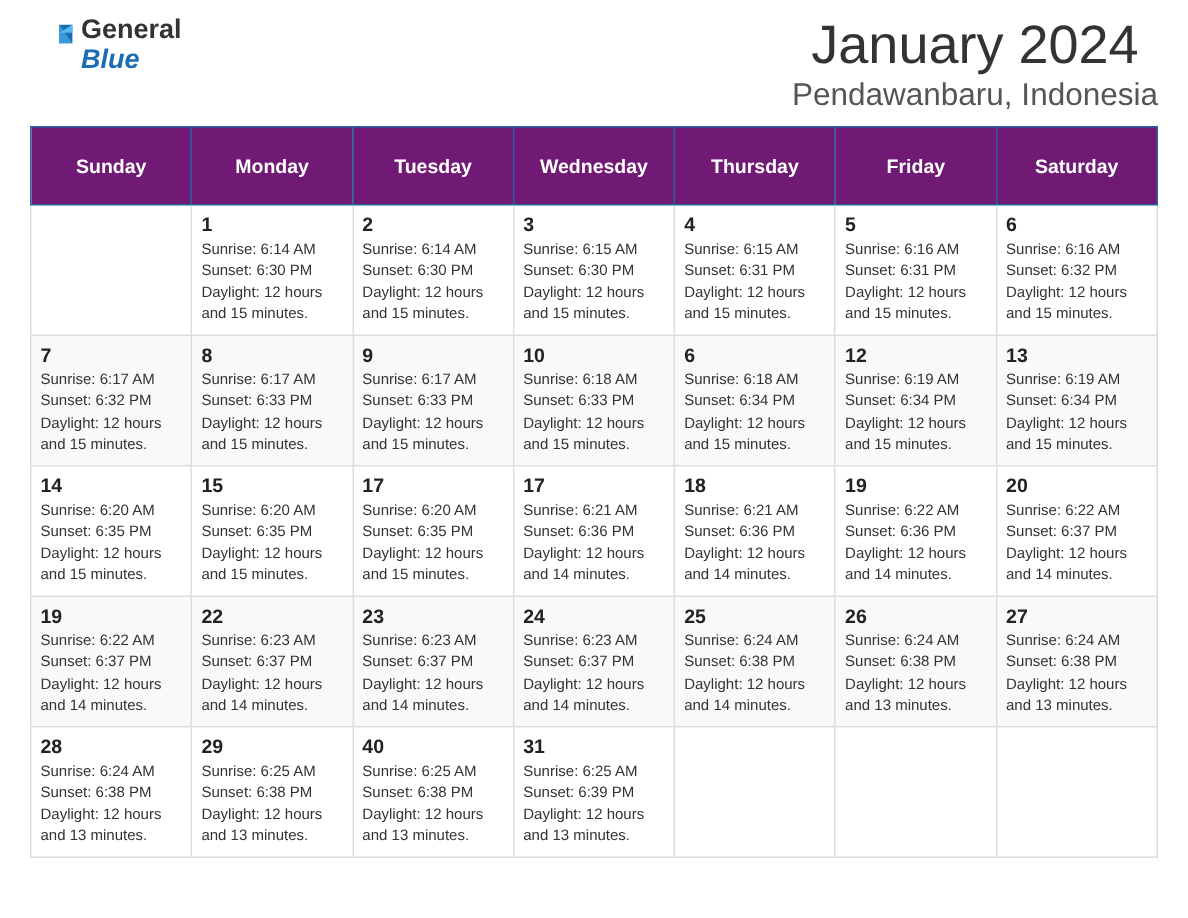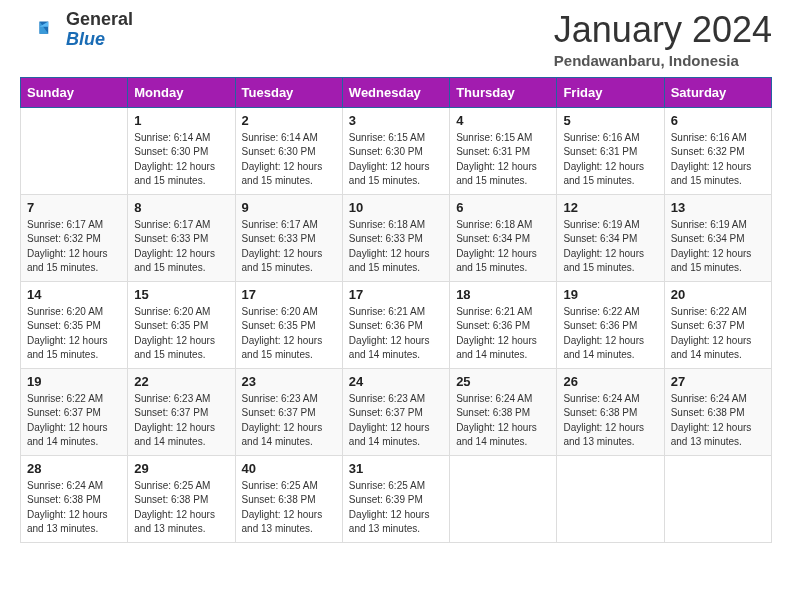--- a/index.html
+++ b/index.html
@@ -11,62 +11,61 @@
       padding: 10px 20px 20px 20px;
     }
     .header {
       display: flex;
       justify-content: space-between;
       align-items: flex-start;
       margin-bottom: 8px;
     }
     .logo {
       display: flex;
-      align-items: flex-end;
-      gap: 16px;
+      align-items: center;
+      gap: 4px;
     }
     .logo-text {
       font-size: 18px;
       font-weight: bold;
       line-height: 1.1;
     }
     .logo-general { color: #333; }
     .logo-blue { color: #1a6cb5; font-style: italic; }
     .logo-icon {
       width: 28px;
       height: 28px;
       margin-left: 2px;
     }
     .title-block {
-      text-align: left;
+      text-align: center;
     }
     .month-title {
       font-size: 36px;
       font-weight: 300;
       color: #333;
       line-height: 1.1;
     }
     .location {
-      font-size: 15px;
+      font-size: 21px;
       color: #555;
       margin-top: 2px;
-      font-weight: bold;
     }
     .calendar {
       width: 100%;
       border-collapse: collapse;
       border: 1px solid #ccc;
     }
     .calendar th {
-      background: #a21caf;
+      background: #701a75;
       color: #fff;
       font-size: 13px;
       font-weight: bold;
-      padding: 7px 6px;
-      text-align: left;
+      padding: 18px 6px;
+      text-align: center;
       border: 1px solid #2563a0;
     }
     .calendar td {
       vertical-align: top;
       padding: 5px 6px;
       border: 1px solid #ddd;
       width: 14.28%;
       min-height: 80px;
       font-size: 11px;
       color: #333;

